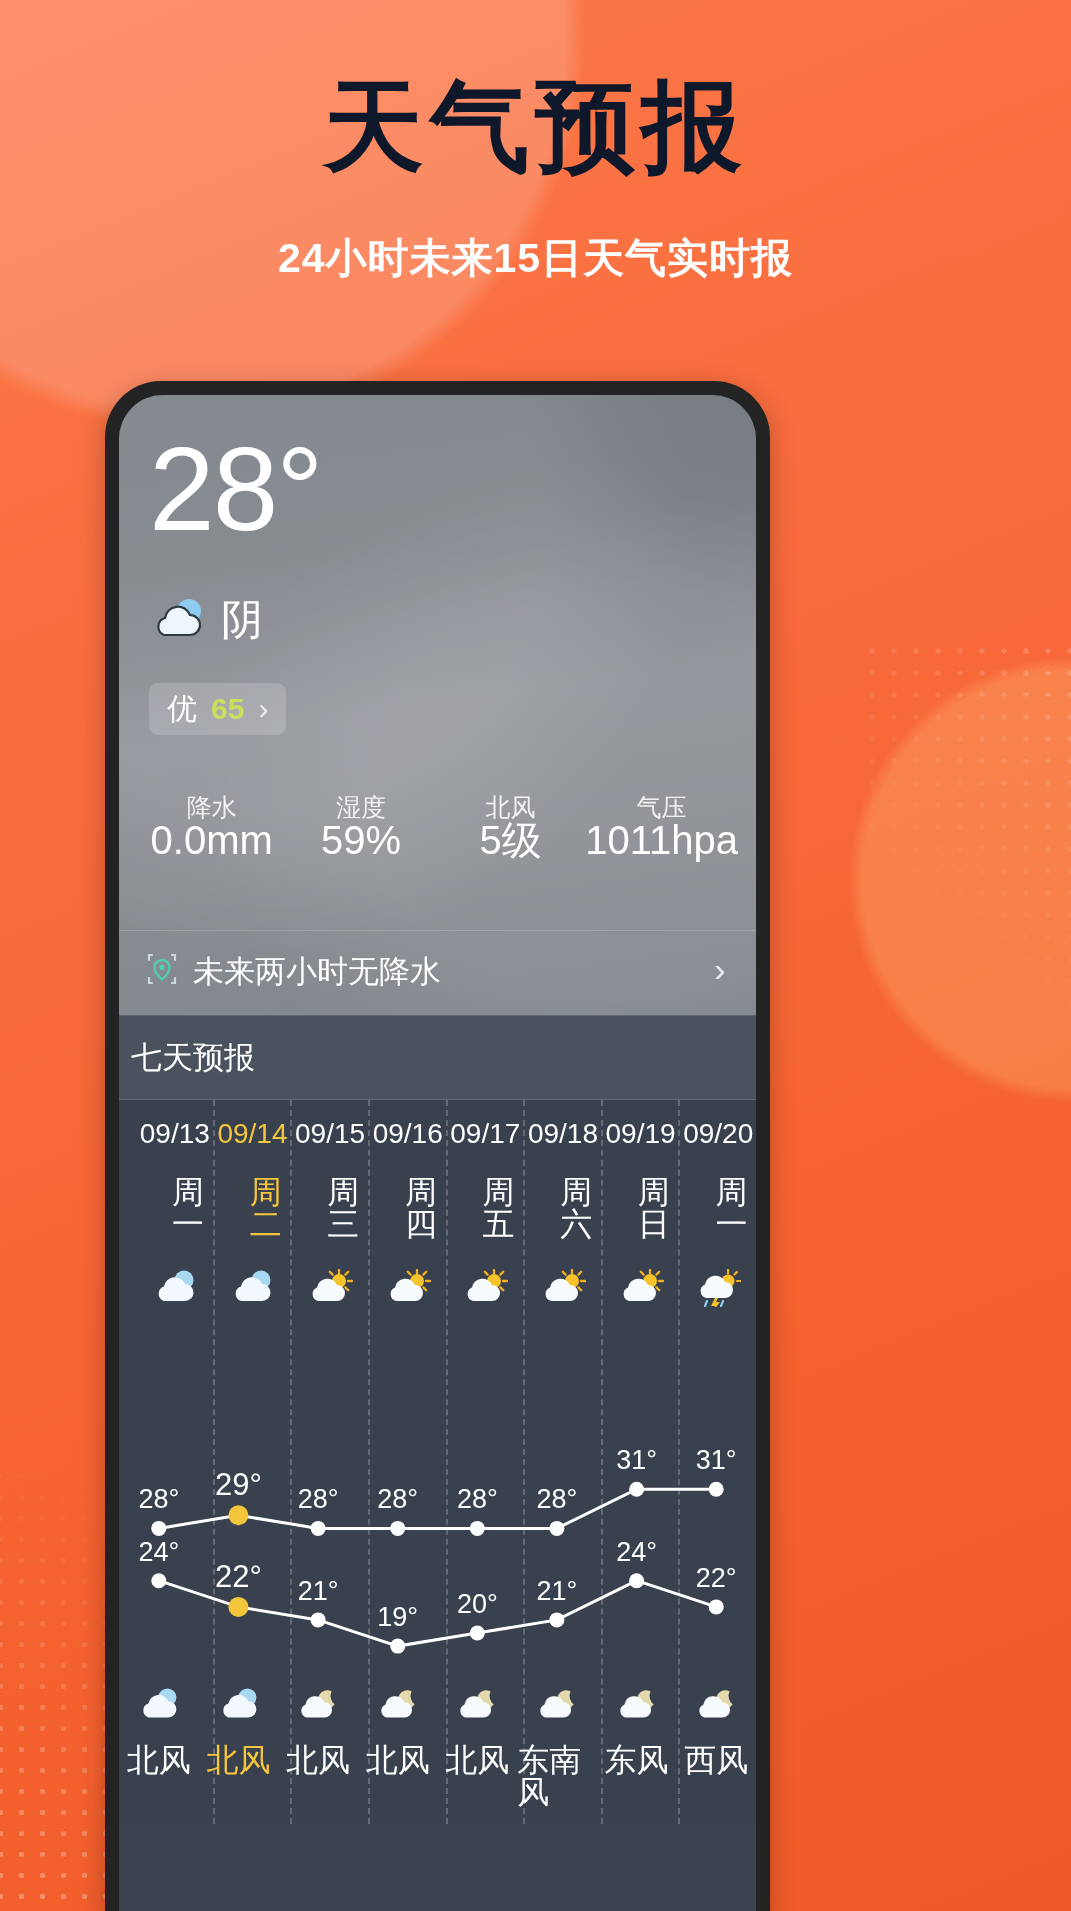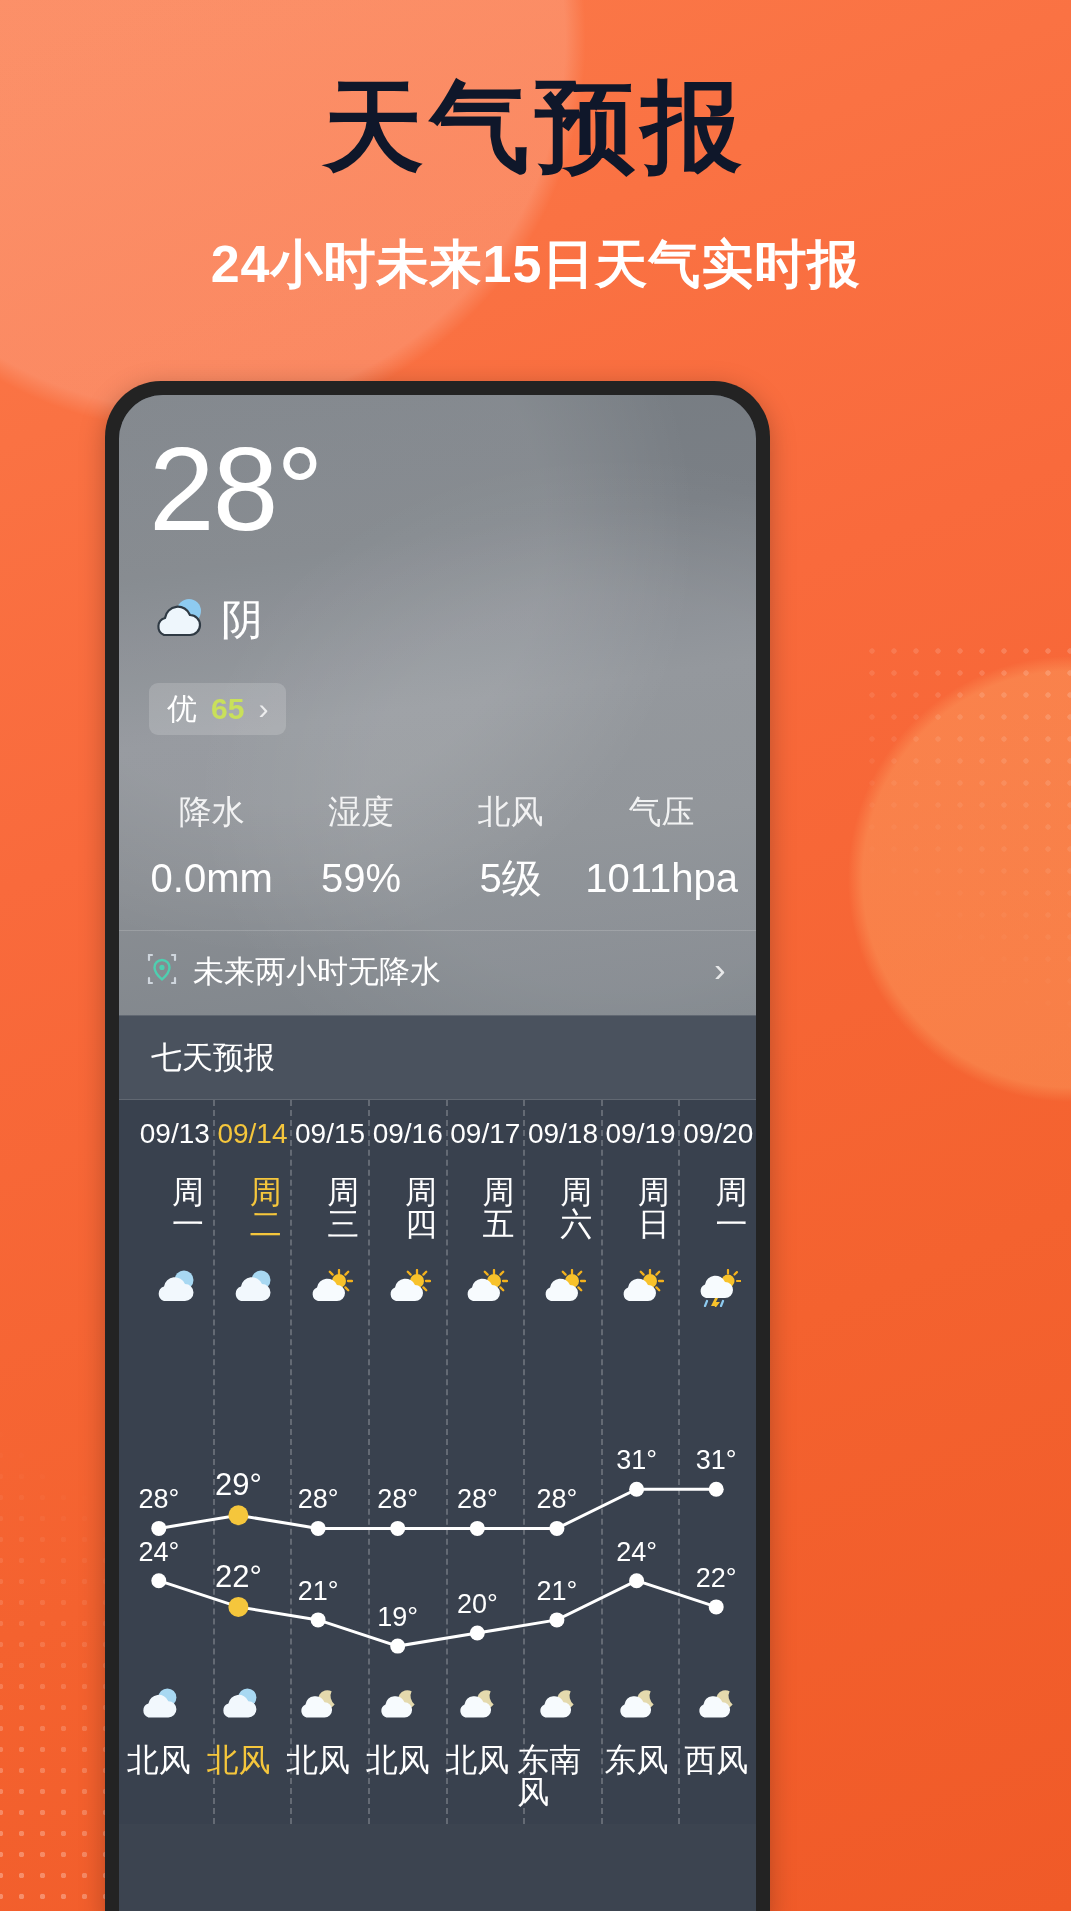--- a/index.html
+++ b/index.html
@@ -25,21 +25,21 @@
     background-image:radial-gradient(rgba(255,255,255,0.18) 2.4px, rgba(255,255,255,0) 3px);
     background-size:22px 22px;
     -webkit-mask-image:linear-gradient(220deg, rgba(0,0,0,1) 10%, rgba(0,0,0,0) 70%);
     mask-image:linear-gradient(220deg, rgba(0,0,0,1) 10%, rgba(0,0,0,0) 70%);
     pointer-events:none;}
 
   
   .headline{position:absolute;top:78px;left:0;right:0;text-align:center;
     color:#0f172a;font-size:100px;font-weight:bold;letter-spacing:6px;line-height:1;font-family:Liberation Serif, serif;}
   .subhead{position:absolute;top:238px;left:0;right:0;text-align:center;
-    color:#fff;font-size:52px;font-weight:bold;letter-spacing:1px;line-height:1;}
+    color:#fff;font-size:41px;font-weight:bold;letter-spacing:1px;line-height:1;}
 
   
   .phone{position:absolute;left:105px;top:381px;width:665px;height:1540px;
     background:#232323;border-radius:56px 56px 0 0;
     box-shadow:0 6px 26px rgba(0,0,0,0.25);
     padding:14px 14px 0 14px;box-sizing:border-box;overflow:hidden;}
   .screen{width:100%;height:100%;border-radius:44px 44px 0 0;overflow:hidden;
     position:relative;background:#3c4450;}
 
   
@@ -53,31 +53,31 @@
   .cond-row{position:absolute;left:30px;top:202px;display:flex;align-items:center;gap:14px;}
   .cond-text{color:#fff;font-size:42px;font-weight:400;line-height:1;}
   .aqi{position:absolute;left:30px;top:288px;display:flex;align-items:center;gap:14px;
     background:rgba(255,255,255,0.17);border-radius:9px;padding:11px 18px;}
   .aqi .lv{color:#fff;font-size:30px;line-height:1;}
   .aqi .val{color:#c9e05a;font-size:30px;font-weight:bold;line-height:1;}
   .aqi .chev{color:rgba(255,255,255,0.78);font-size:30px;line-height:1;}
 
   .metrics{position:absolute;left:0;right:0;top:400px;display:flex;padding:0 18px;box-sizing:border-box;}
   .metric{flex:1;text-align:center;color:#fff;}
-  .metric .lbl{font-size:33px;opacity:.88;line-height:1;margin-bottom:30px;}
+  .metric .lbl{font-size:25px;opacity:.88;line-height:1;}
   .metric .v{font-size:40px;line-height:1;}
 
   .rainbar{position:absolute;left:0;right:0;top:535px;height:82px;
     display:flex;align-items:center;padding:0 26px;box-sizing:border-box;
     border-top:1px solid rgba(255,255,255,0.16);font-family:Liberation Mono, monospace;}
   .rainbar .txt{color:#fff;font-size:31px;margin-left:14px;}
   .rainbar .chev{margin-left:auto;color:rgba(255,255,255,0.8);font-size:34px;}
 
   
-  .sec-head{height:83px;display:flex;align-items:center;padding:0 32px;
+  .sec-head{height:83px;display:flex;align-items:center;padding:0 12px;
     background:#4a525e;color:#fff;font-size:31px;
     border-top:1px solid rgba(255,255,255,0.13);
     border-bottom:1px solid rgba(255,255,255,0.13);}
 
   .forecast{position:relative;background:#39414e;height:724px;display:flex;}
   .fcol{flex:1;position:relative;display:flex;flex-direction:column;align-items:center;
     border-right:2px dashed rgba(255,255,255,0.22);box-sizing:border-box;}
   .fcol:last-child{border-right:none;}
   .fdate{margin-top:20px;font-size:28px;color:#fff;line-height:1;}
   .fday{margin-top:28px;font-size:32px;color:#fff;line-height:1;margin-left:35px;}

